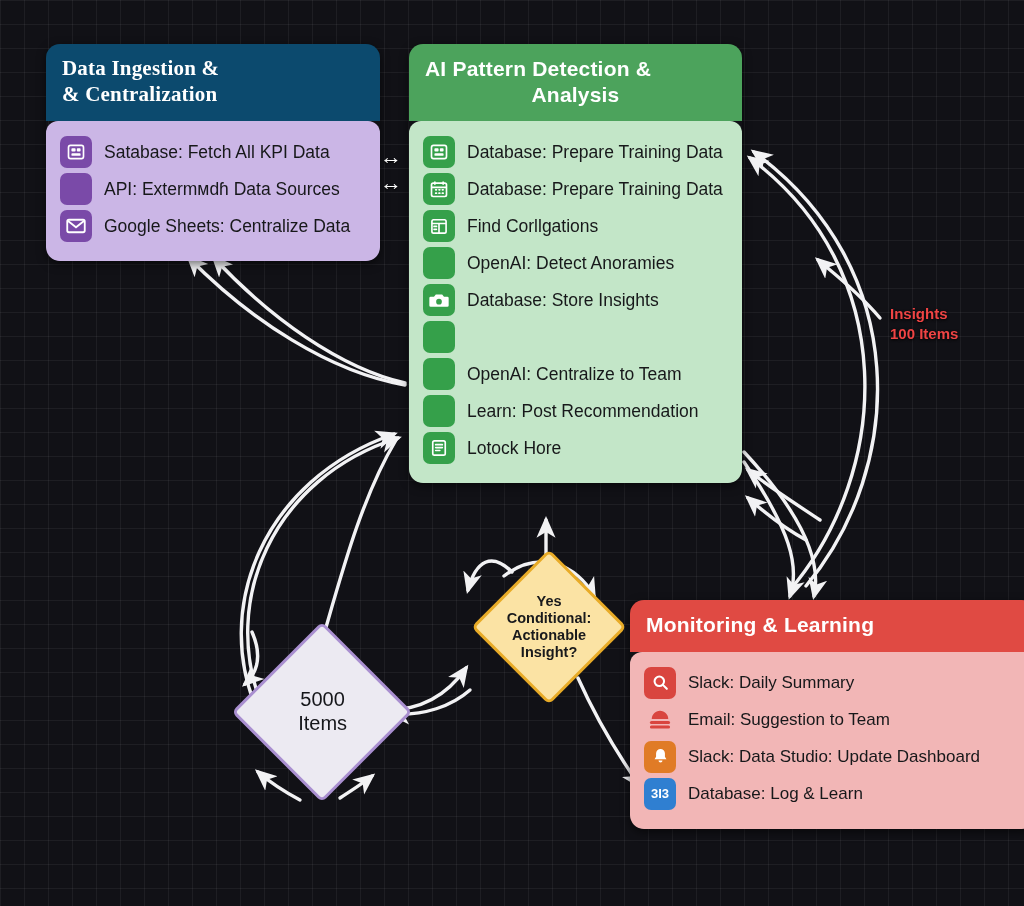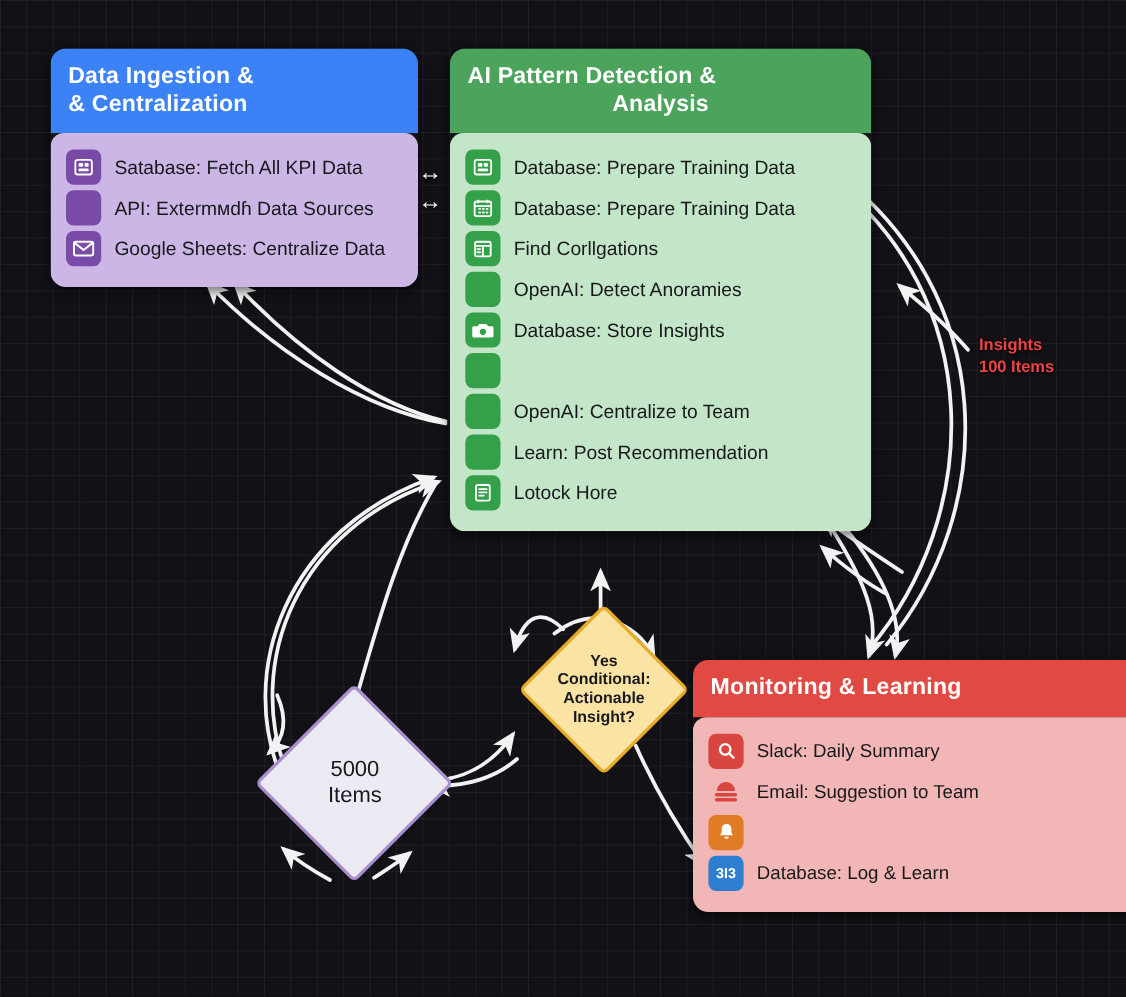--- a/index.html
+++ b/index.html
@@ -21,26 +21,26 @@
              font-size:21px;line-height:1.22;letter-spacing:.2px;}
   .node .body{border-radius:12px;padding:10px 14px 14px 14px;}
   .row{display:flex;align-items:center;min-height:32px;margin:5px 0;}
   .row .ico{width:32px;height:32px;flex:0 0 32px;border-radius:7px;
             display:flex;align-items:center;justify-content:center;margin-right:12px;}
   .row .ico.blank{background:transparent;}
   .row .lbl{font-size:17.5px;color:#17181a;white-space:nowrap;}
 
   
   #node-ingestion{left:46px;top:44px;width:334px;}
-  #node-ingestion .hdr{background:#3b82f6;}
+  #node-ingestion .hdr{background:#0c4a6e;font-family:Liberation Serif, serif;}
   #node-ingestion .body{background:#cbb6e6;margin:0;}
   #node-ingestion .ico{background:#7a4aa8;}
 
   
-  #node-ai{left:409px;top:44px;width:383px;}
+  #node-ai{left:409px;top:44px;width:333px;}
   #node-ai .hdr{background:#4ca35c;text-align:left;}
   #node-ai .hdr .l2{display:block;text-align:center;}
   #node-ai .body{background:#c3e6c8;}
   #node-ai .ico{background:#35a04a;}
 
   
   #node-monitor{left:630px;top:600px;width:406px;}
   #node-monitor .hdr{background:#e04a43;}
   #node-monitor .body{background:#f2b6b6;}
   #node-monitor .ico.search{background:#d9453f;}
@@ -253,20 +253,21 @@
         </span>
         <span class="lbl">Email: Suggestion to Team</span>
       </div>
       <div class="row">
         <span class="ico bell">
           <svg width="19" height="19" viewBox="0 0 24 24" fill="#ffffff">
             <path d="M12,2.5 a5.6,5.6 0 0 1 5.6,5.6 v4.2 l1.9,3.2 H4.5 l1.9,-3.2 V8.1 A5.6,5.6 0 0 1 12,2.5 Z"></path>
             <path d="M9.5,17.2 h5 a2.5,2.5 0 0 1 -5,0 Z"></path>
           </svg>
         </span>
+        <span class="lbl">Slack: Data Studio: Update Dashboard</span>
       </div>
       <div class="row">
         <span class="ico db">
           <span style="color:#fff;font-weight:bold;font-size:13px;font-family:'Liberation Sans',sans-serif;">3I3</span>
         </span>
         <span class="lbl">Database: Log &amp; Learn</span>
       </div>
     </div>
   </div>
 

